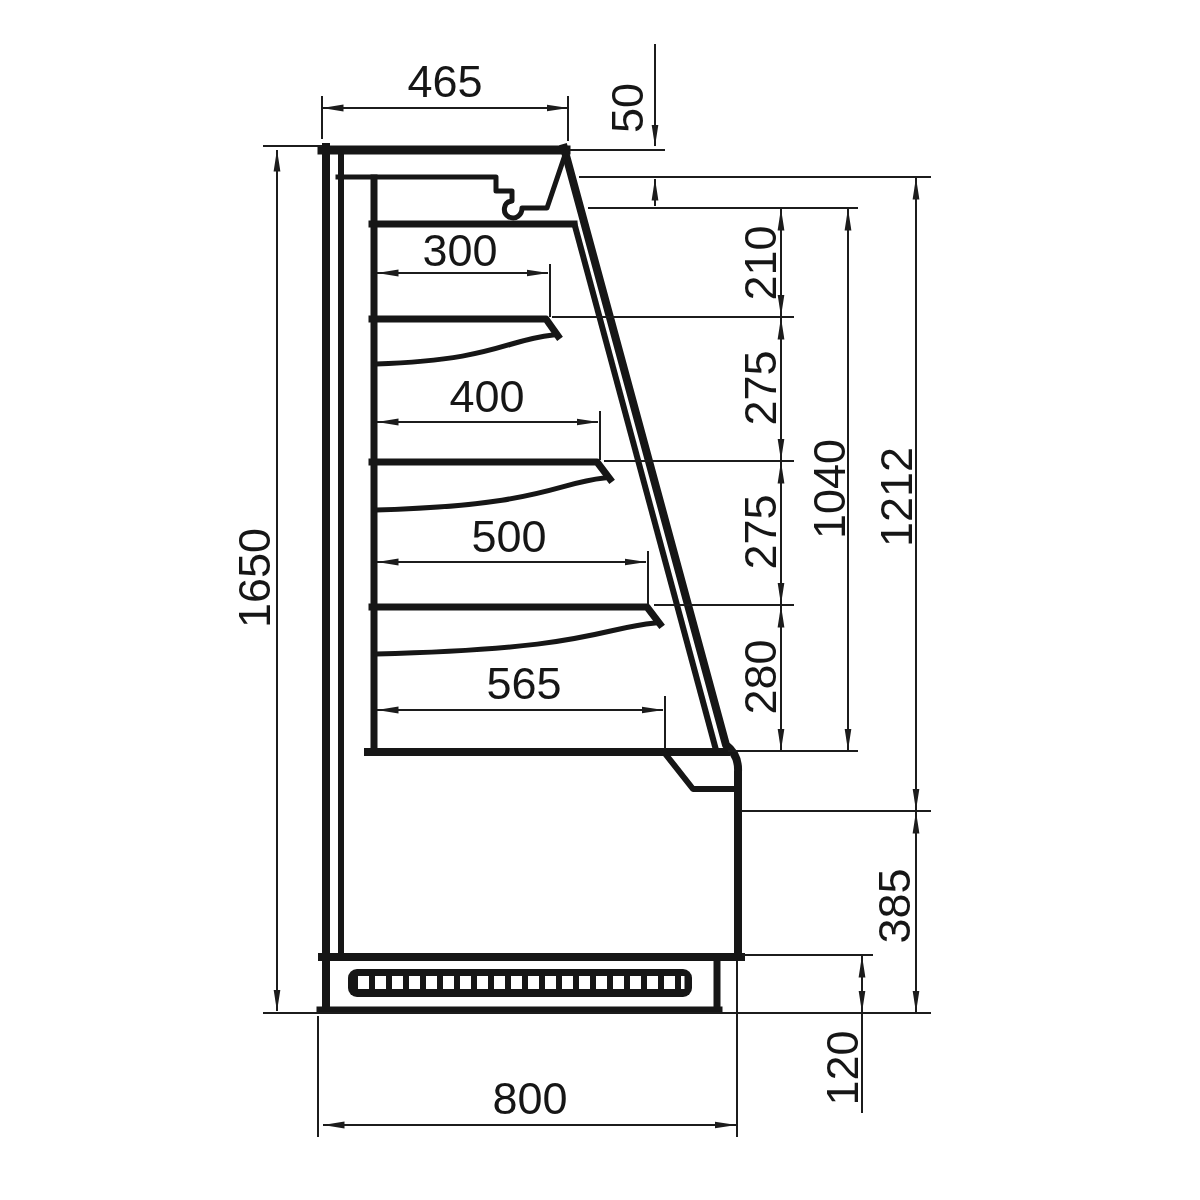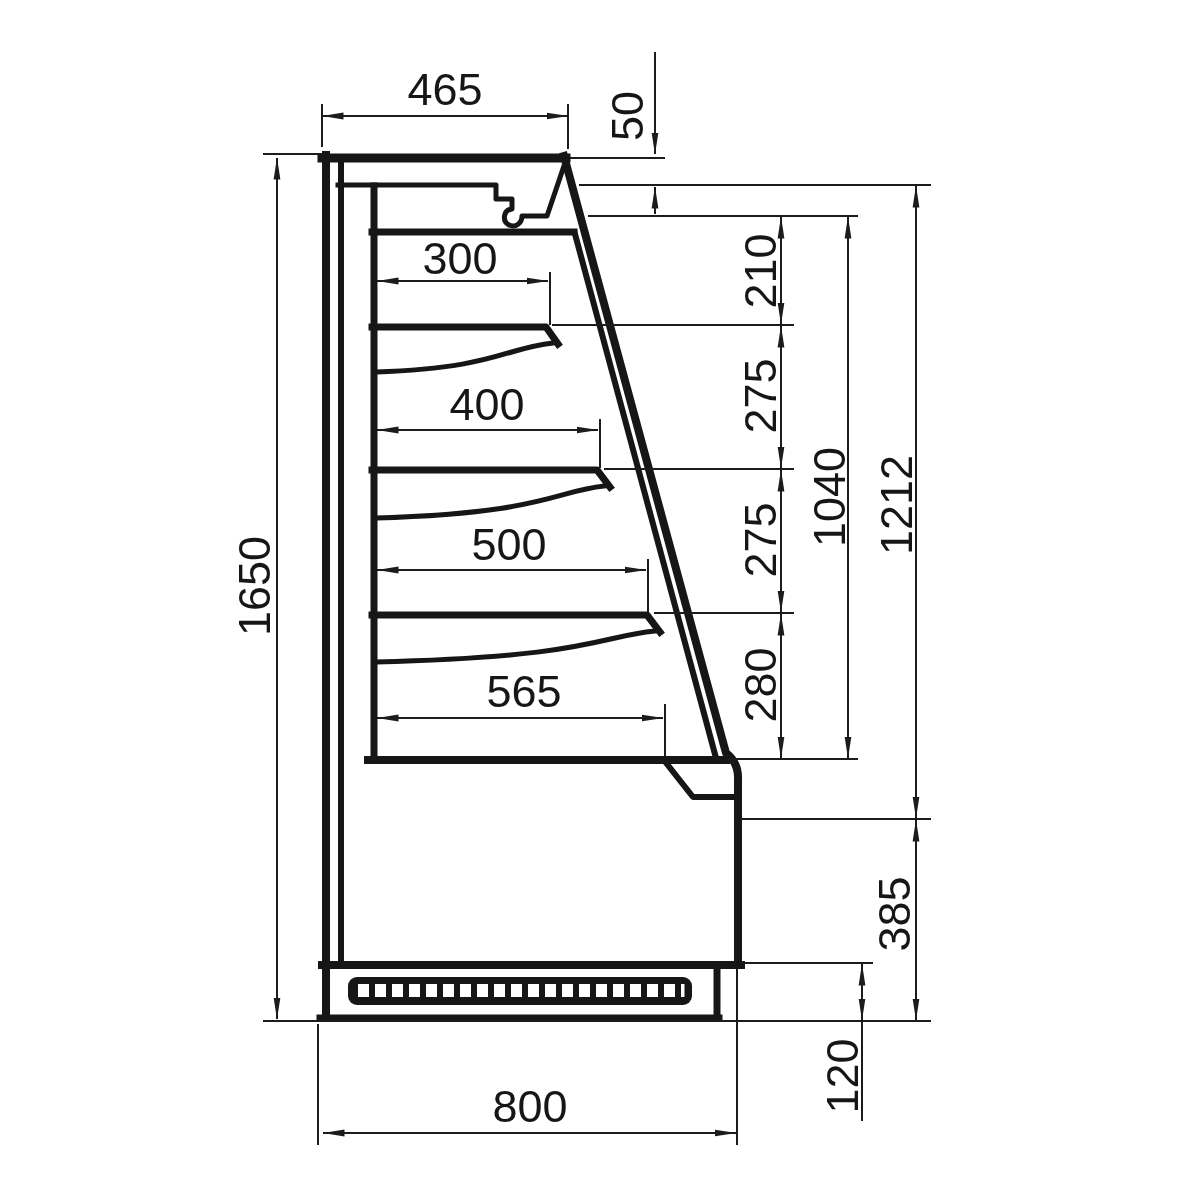--- a/index.html
+++ b/index.html
@@ -8,21 +8,20 @@
     background: #ffffff;
     width: 1200px;
     height: 1200px;
     overflow: hidden;
   }
   .stage {
     position: relative;
     width: 1200px;
     height: 1012px;
     background: #ffffff;
-    margin-top: 8px;
   }
   svg {
     display: block;
   }
   
   .p  { stroke:#161616; fill:none; stroke-linecap:square; stroke-linejoin:round; }
   .p9 { stroke-width:9; }
   .p8 { stroke-width:8; }
   .p7 { stroke-width:7; }
   .p6 { stroke-width:6; }

